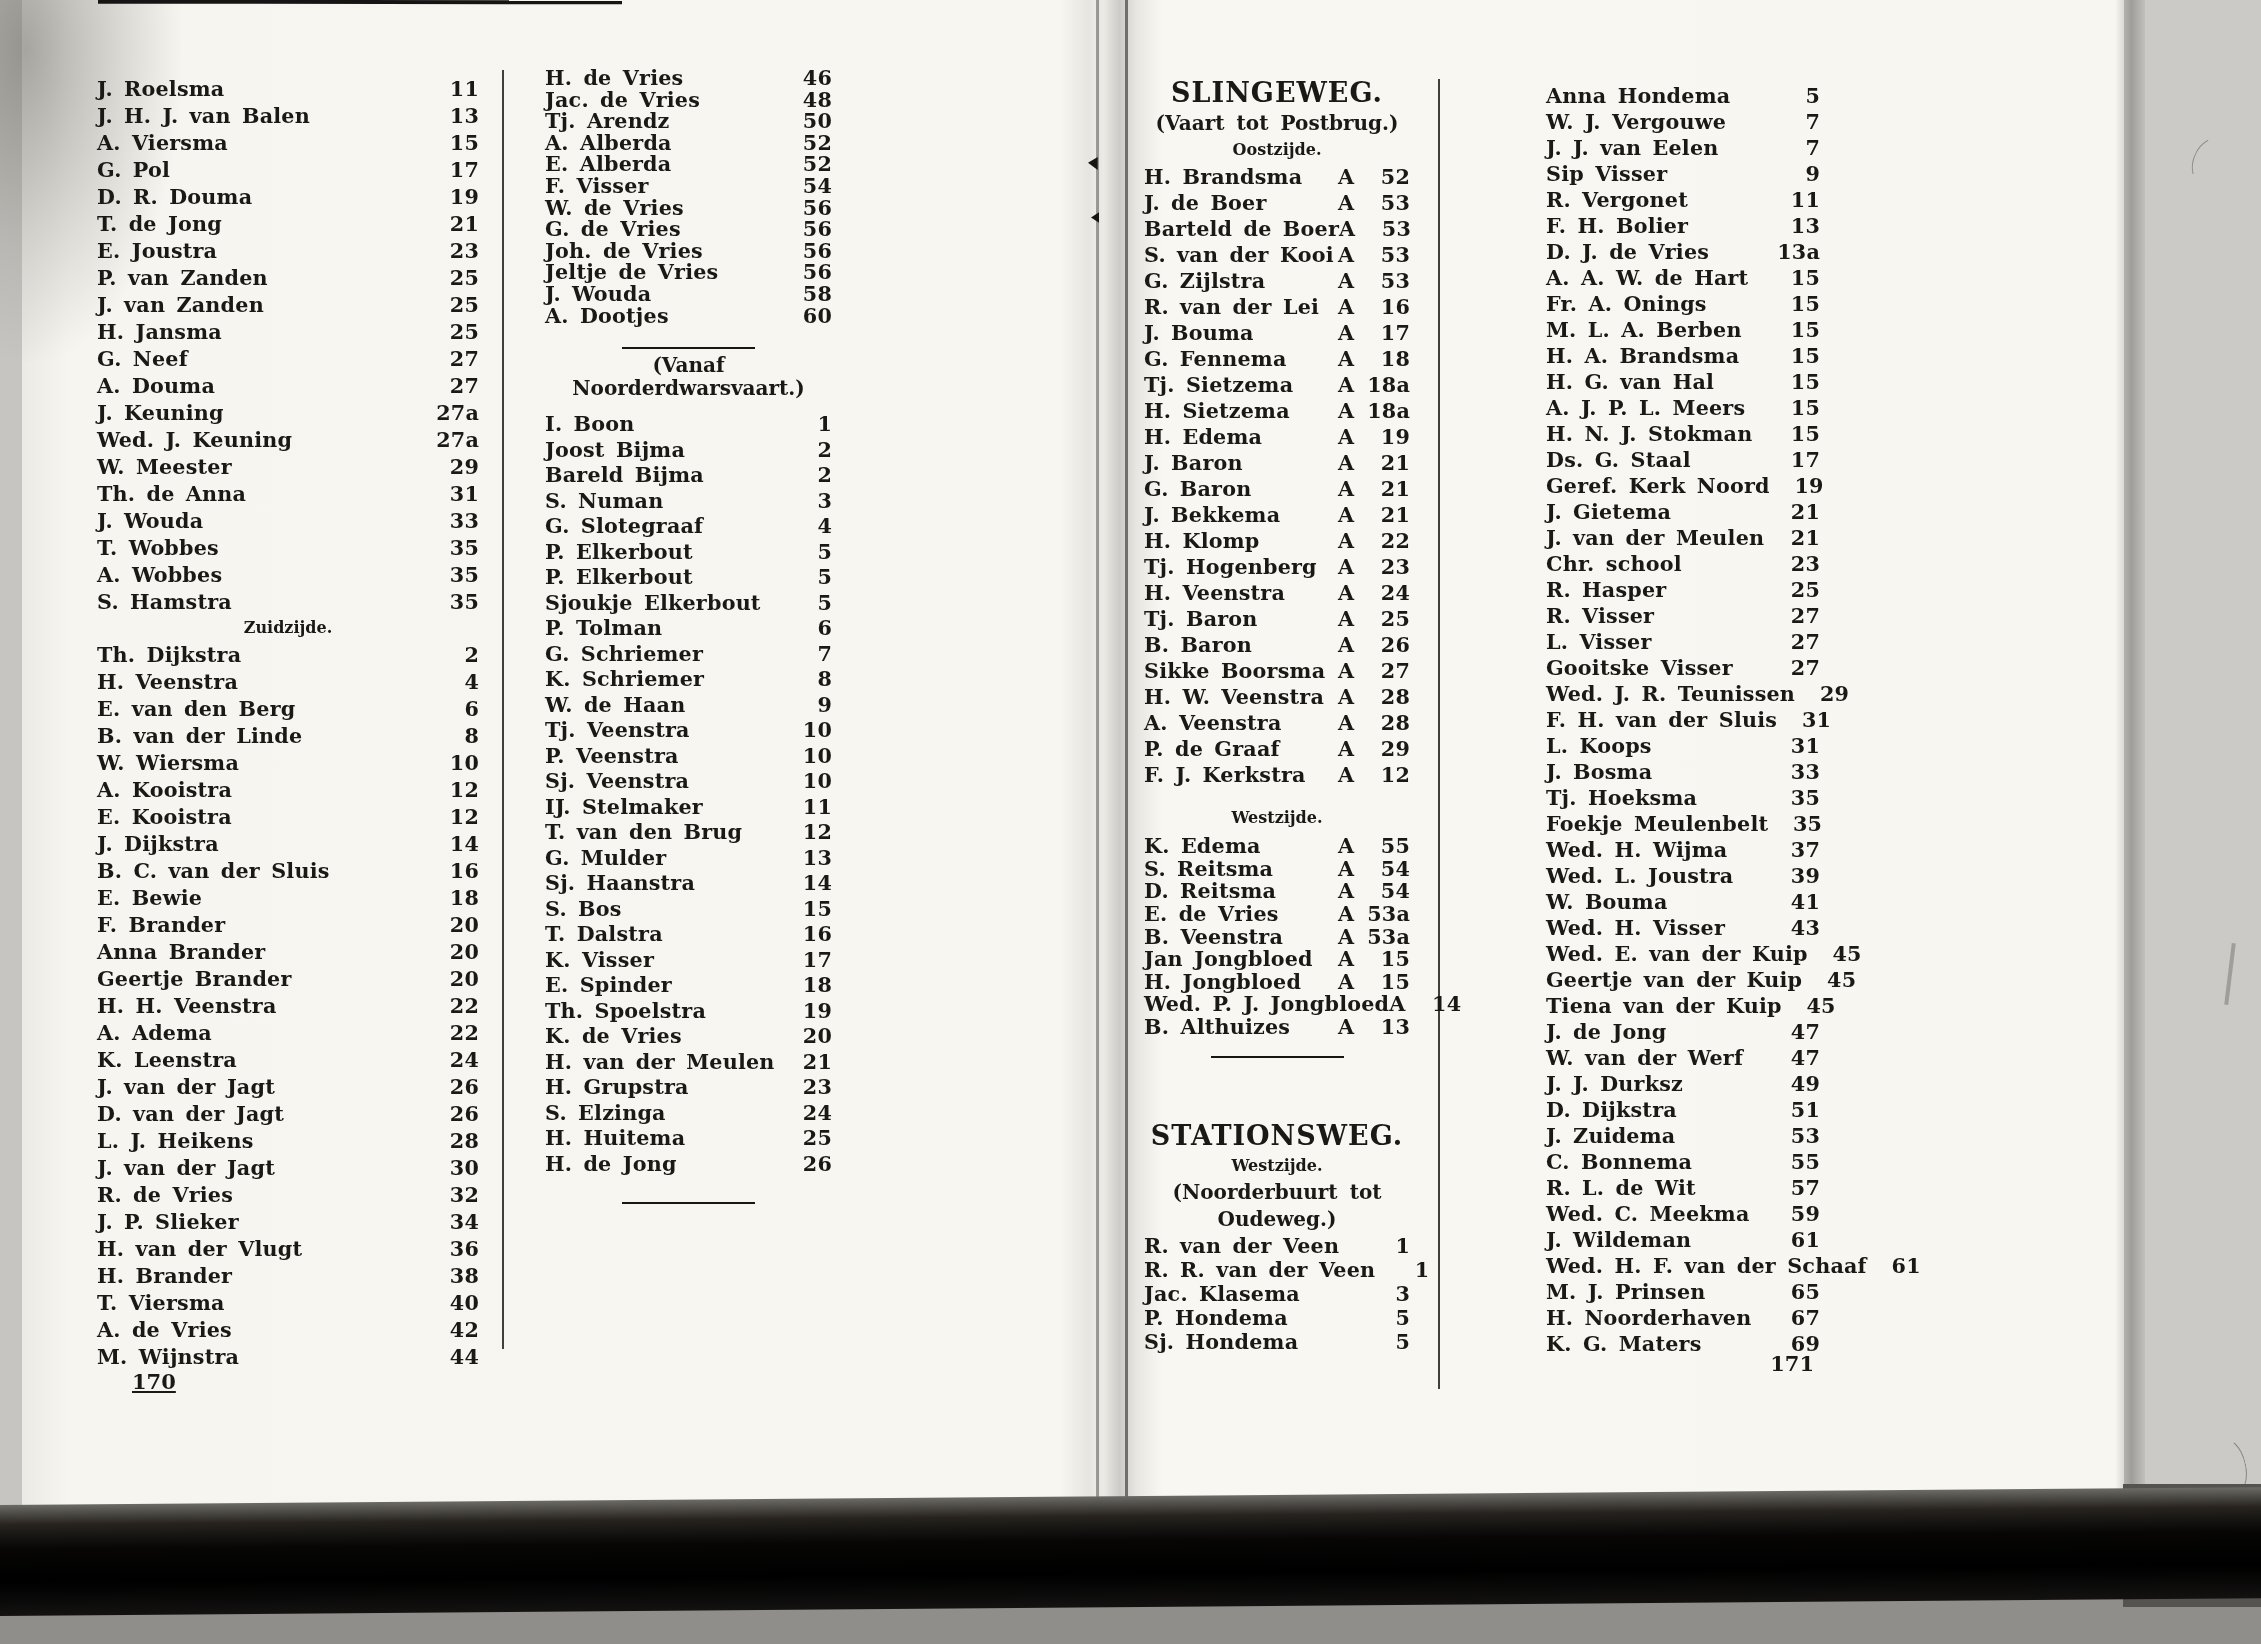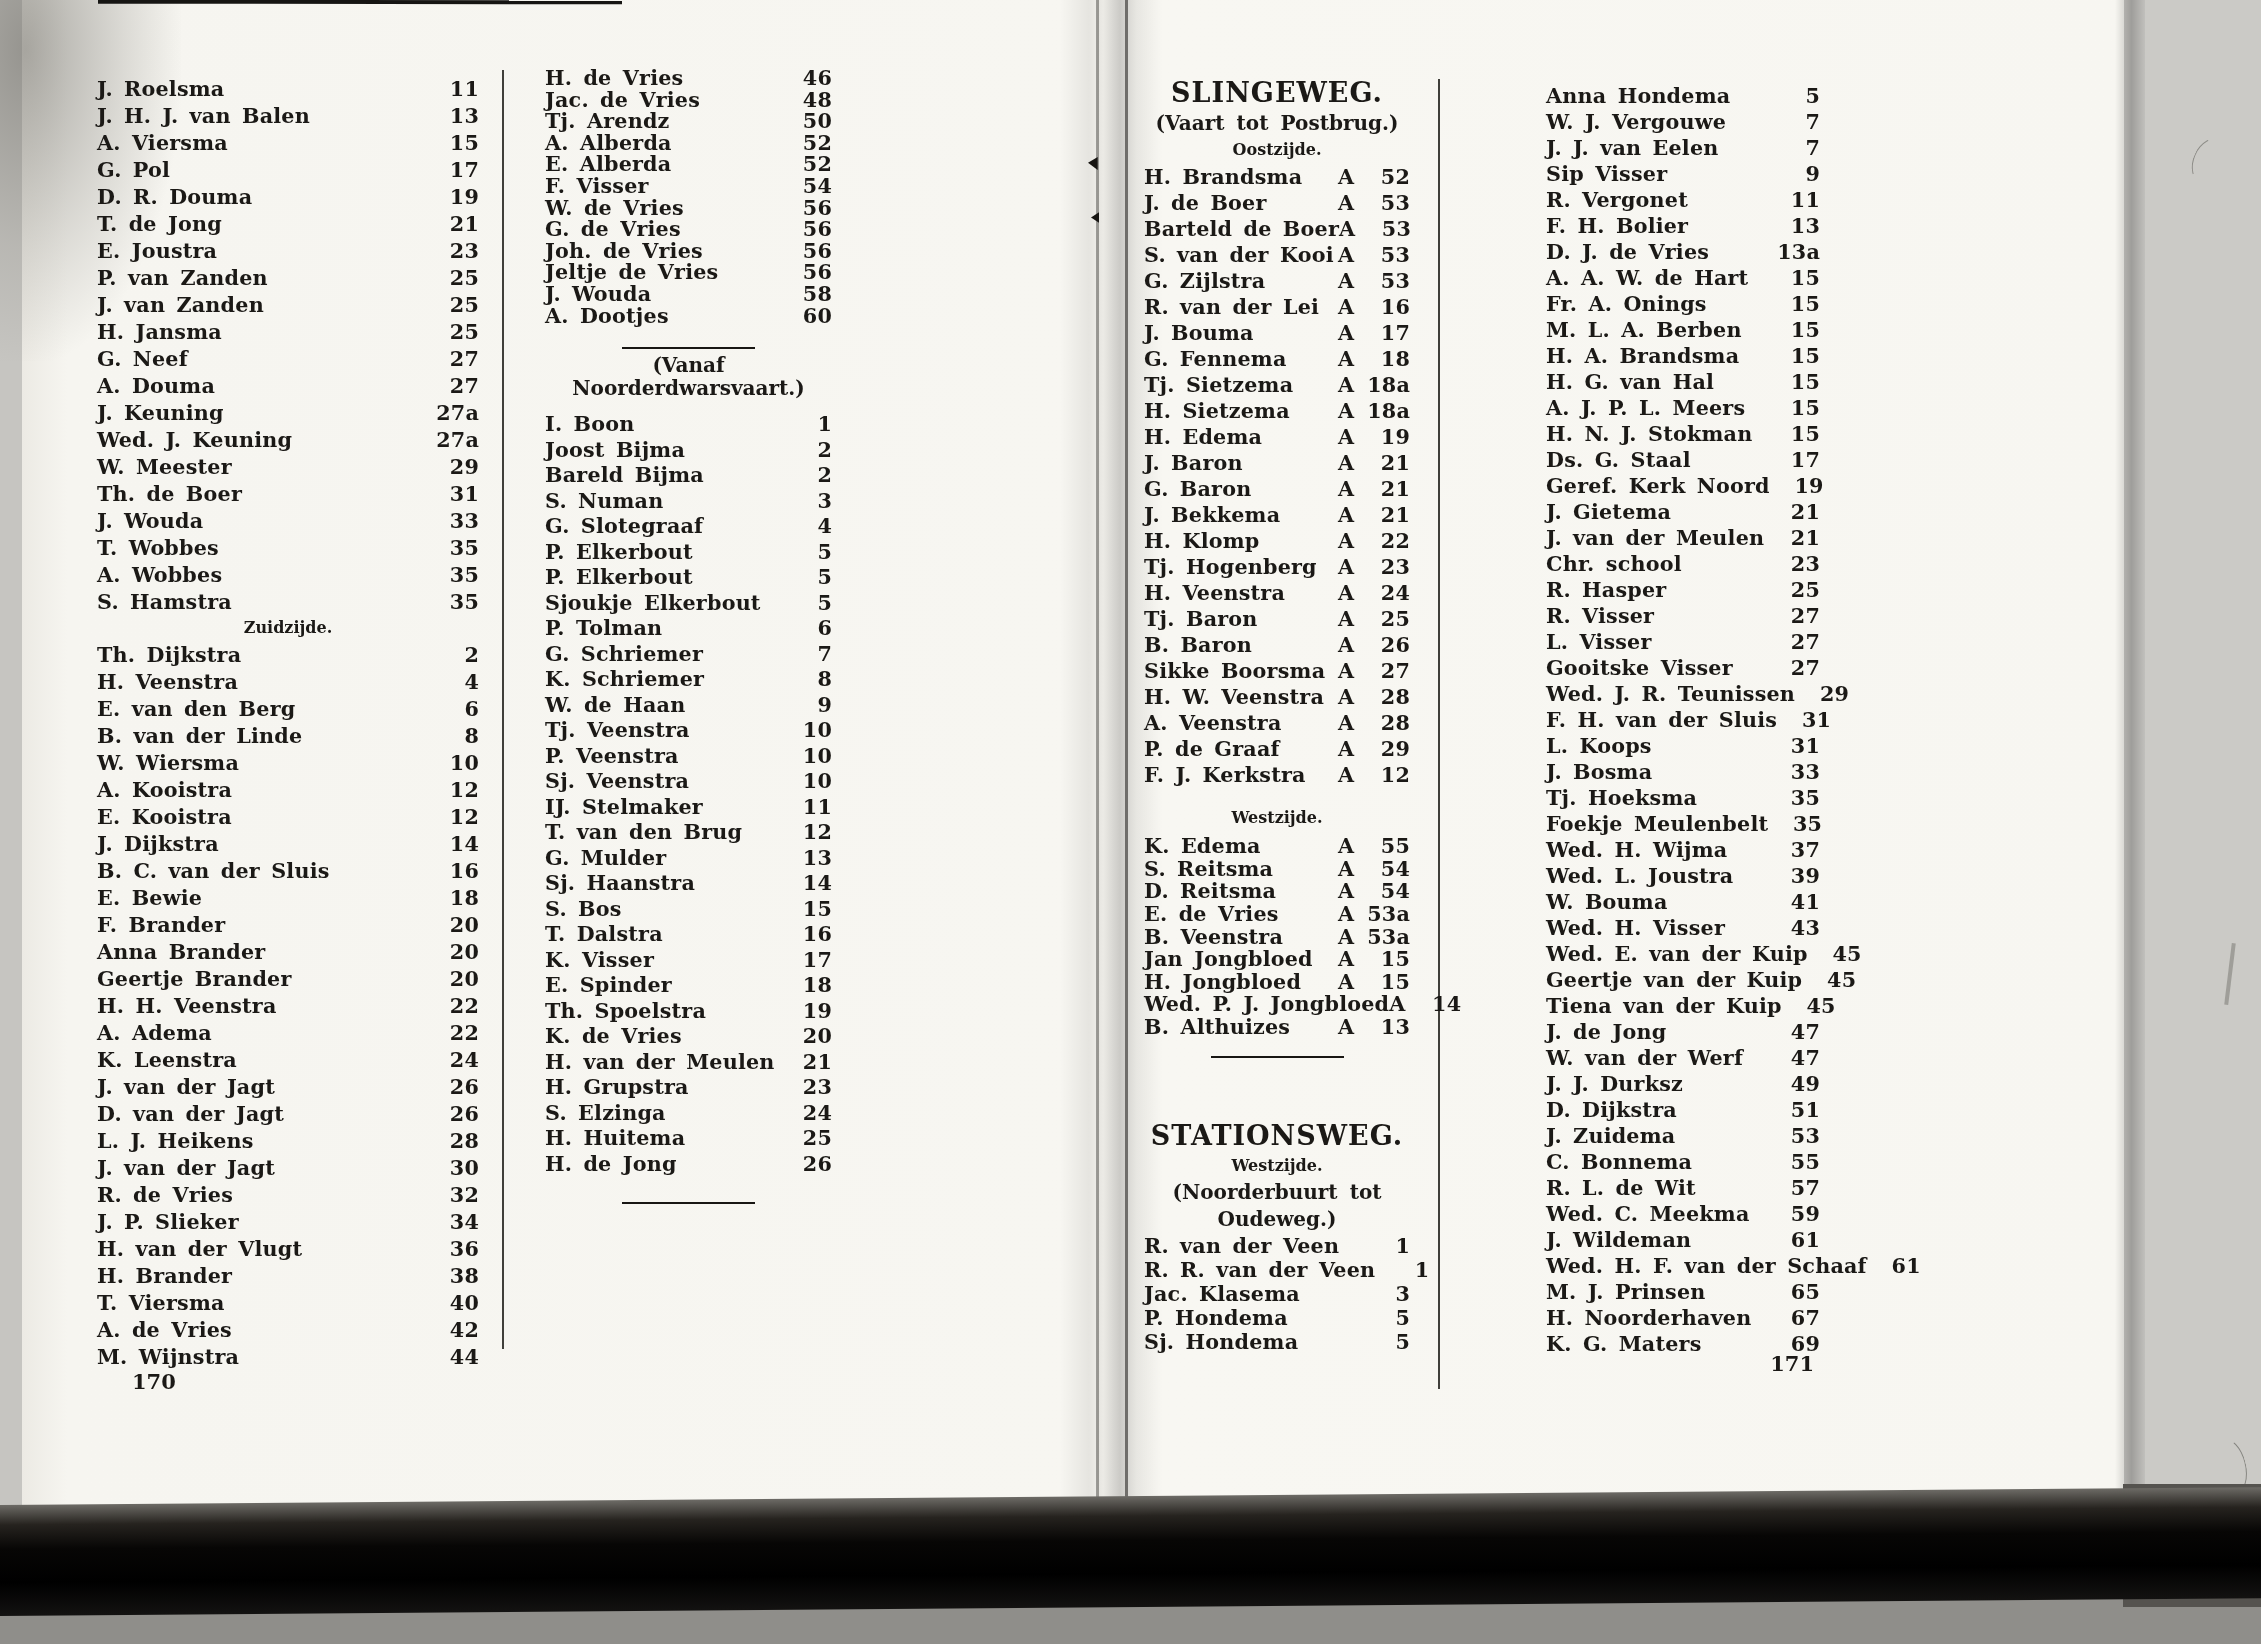--- a/index.html
+++ b/index.html
@@ -76,21 +76,21 @@
   #col-l2 .sub-heading{margin-top:5.2px;line-height:23px;}
   #col-l2 .rows-b{margin-top:12px;}
   #col-l2 .rule-2{margin-top:24.5px;}
   #col-r1 .rows-oost{margin-top:1.3px;}
   #westzijde-heading{margin-top:17px;}
   #col-r1 .rows-west{margin-top:3.9px;}
   #col-r1 .rule-3{margin-top:17px;}
   #stationsweg-heading{margin-top:61px;}
   #col-r1 .rows-stat{margin-top:1.3px;}
   .page-number{position:absolute;font-weight:700;font-size:21px;}
-  #page-number-left{left:132px;top:1369px;}
+  #page-number-left{left:132px;top:1369px;text-decoration:underline;}
   #page-number-right{left:1742px;top:1351px;width:72px;text-align:right;}
 </style>
 </head>
 <body>
 
 <div id="scan">
 
   <div id="left-page" class="page"></div>
   <div id="right-page" class="page"></div>
   <div id="gutter"></div>
@@ -182,21 +182,21 @@
           <span class="nm">Wed. J. Keuning</span>
           <span class="no">27a</span>
         </div>
 
         <div class="row">
           <span class="nm">W. Meester</span>
           <span class="no">29</span>
         </div>
 
         <div class="row">
-          <span class="nm">Th. de Boer</span>
+          <span class="nm">Th. de Anna</span>
           <span class="no">31</span>
         </div>
 
         <div class="row">
           <span class="nm">J. Wouda</span>
           <span class="no">33</span>
         </div>
 
         <div class="row">
           <span class="nm">T. Wobbes</span>

